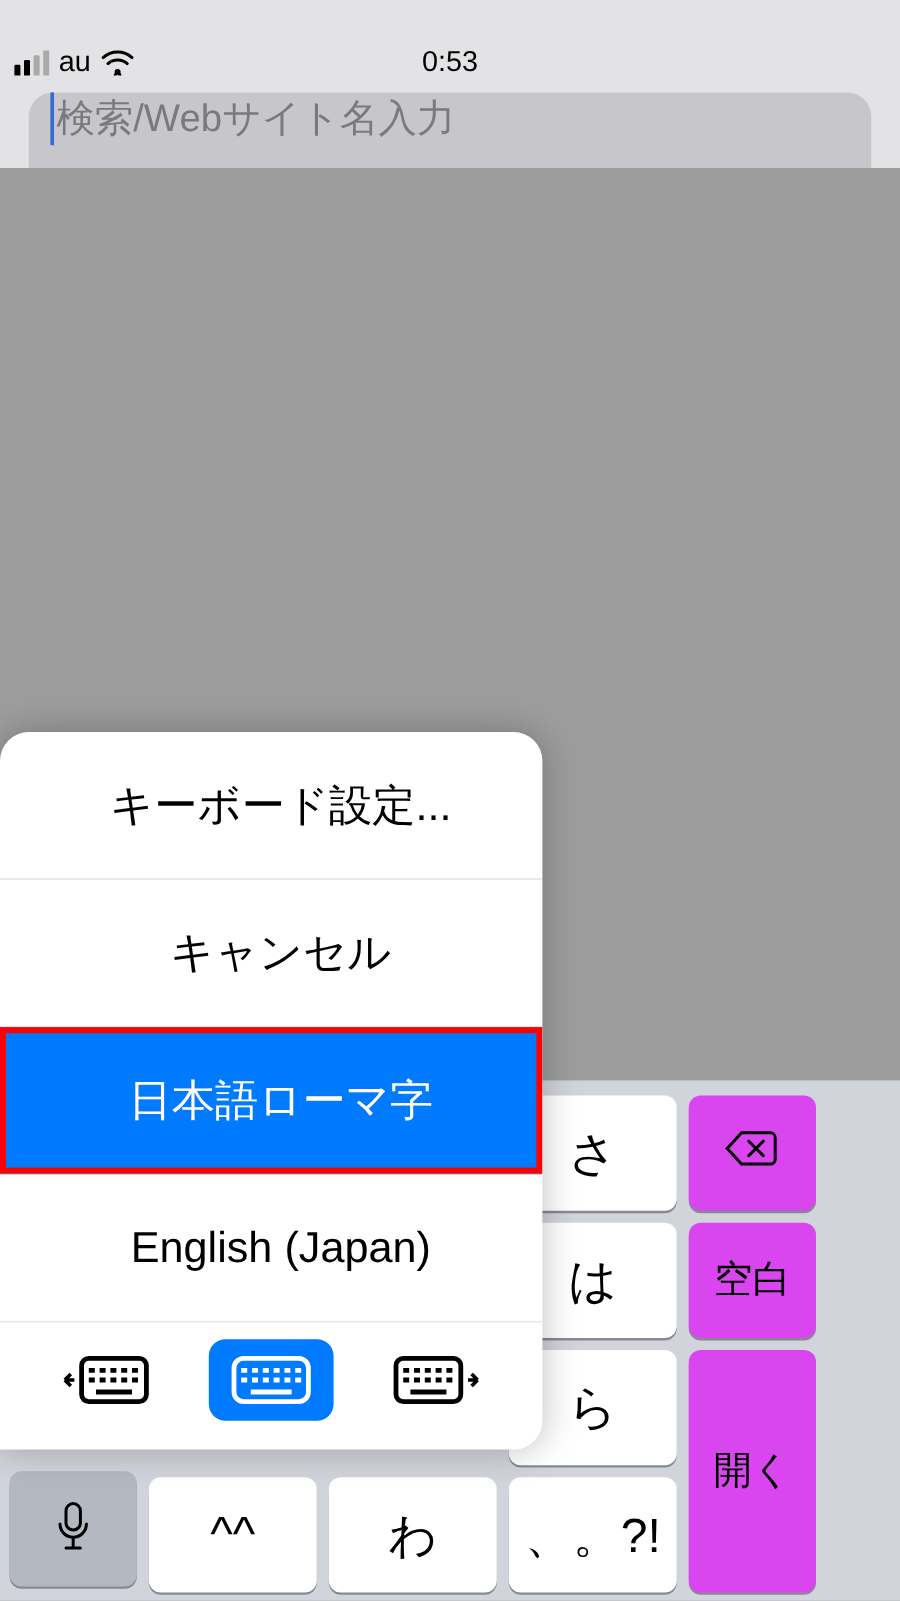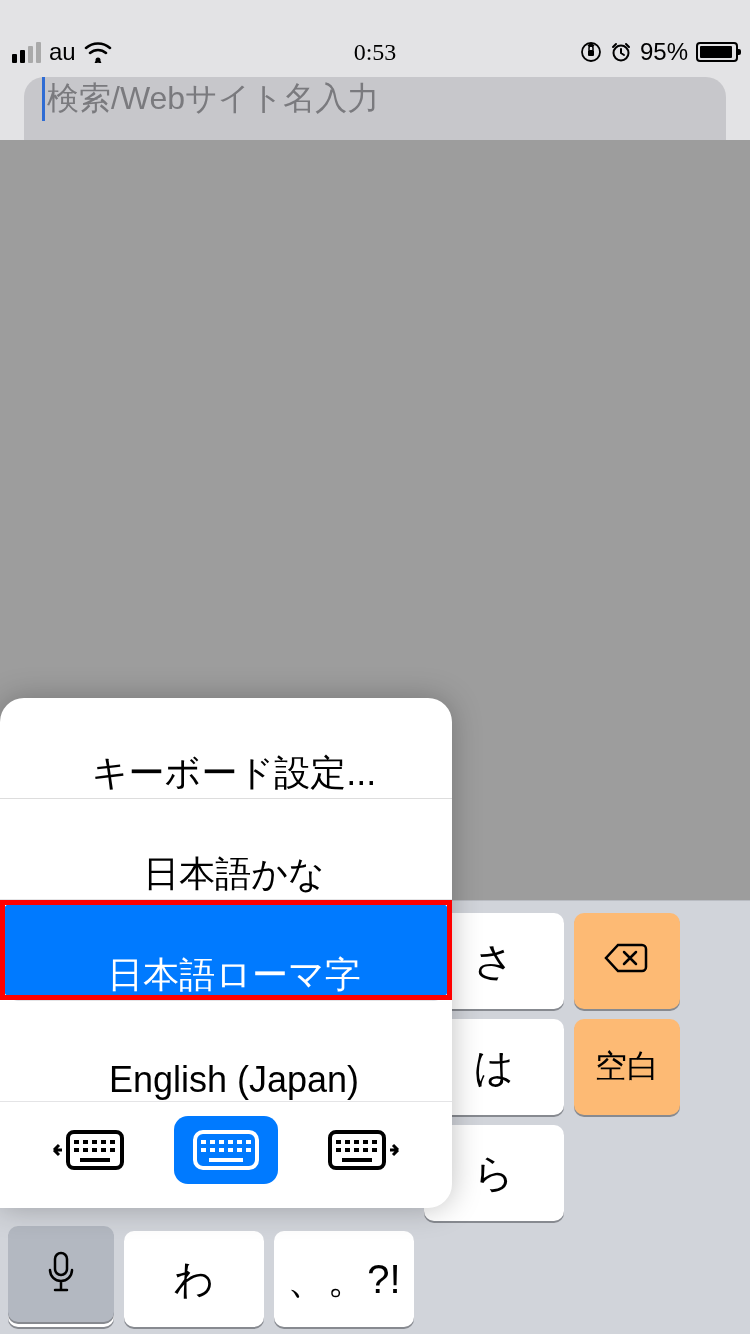--- a/index.html
+++ b/index.html
@@ -10,51 +10,51 @@
   .status-bar { height: 40px; display: flex; align-items: center; justify-content: space-between; padding: 0 12px; font-size: 24px; background: #e3e3e5; margin-top: 32px; }
   .status-left, .status-right { display: flex; align-items: center; gap: 8px; }
   .signal-bars { display: flex; align-items: flex-end; gap: 3px; }
   .signal-bars span { width: 5px; background: #aaa; border-radius: 1px; }
   .signal-bars span:nth-child(1){ height: 9px; background:#000;}
   .signal-bars span:nth-child(2){ height: 13px; background:#000;}
   .signal-bars span:nth-child(3){ height: 17px;}
   .signal-bars span:nth-child(4){ height: 21px;}
   .carrier { font-size: 24px; }
   .wifi svg, .lock svg, .alarm svg { display:block; }
-  .time { font-size: 24px; font-weight: 500; position:absolute; left:50%; transform:translateX(-50%);font-family:Liberation Serif, serif;}
+  .time { font-size: 24px; font-weight: 500; position:absolute; left:50%; transform:translateX(-50%);}
   .battery { display:flex; align-items:center; gap:4px;}
   .battery-shell { width: 42px; height: 20px; border: 2px solid #000; border-radius: 4px; position:relative; padding:2px;}
   .battery-shell::after { content:""; position:absolute; right:-5px; top:5px; width:3px; height:6px; background:#000; border-radius:0 2px 2px 0;}
   .battery-fill { height:100%; width:95%; background:#000; border-radius:1px;}
 
   
   .search-row { height: 100px; display:flex; align-items:center; padding: 0 24px 0 24px; gap: 24px; background:#e3e3e5;}
   .search-field { flex:1; height:91px; background:#c7c7cb; border-radius:20px; display:flex; align-items:flex-start; padding: 0 18px; position:relative;}
   .search-field .cursor { width:3px; height:44px; background:#2f6cd4; margin-right:2px; animation: blink 1s step-end infinite;}
   @keyframes blink { 50% { opacity: 0; } }
   .search-field .placeholder { color:#7a7a7e; font-size:32px; }
   .cancel-btn { color:#007aff; font-size:34px; letter-spacing:1px; }
 
   
   .content { position:absolute; top:140px; left:0; right:0; bottom:0; background:#9d9d9d; }
 
   
   .keyboard { position:absolute; bottom:0; left:0; right:0; height:434px; background:#d1d4da; border-top:1px solid #b9bcc2;}
   .key { background:#fff; border-radius:10px; box-shadow: 0 2px 0 #878a90; display:flex; align-items:center; justify-content:center; font-size:40px; height:94px;}
-  .key.gray { background:#fdba74; }
+  .key.gray { background:#d946ef; }
   .kb-grid { position:absolute; top:12px; left:8px; right:8px; bottom:12px; display:grid; grid-template-columns: 106px 140px 140px 140px 106px; grid-template-rows: 96px 96px 96px 96px; gap: 10px 10px;}
   .kb-grid .key { height:auto; }
   .key.span2 { grid-row: span 2;}
   .key.action { font-size:32px;}
   .key-label { pointer-events:none; }
 
   
   .popup { position:absolute; left:0; bottom:126px; width:452px; background:#fff; border-radius: 24px 24px 24px 0; box-shadow: 0 0 30px rgba(0,0,0,0.25); overflow:hidden; z-index:20; }
-  .popup-item { height:101px; display:flex; align-items:flex-end; justify-content:center; font-size:36px; border-bottom:1px solid #e4e4e6; position:relative;padding-left:16px;}
-  .popup-item.selected { background:#007aff; color:#fff;border-radius:20px; }
+  .popup-item { height:123px; display:flex; align-items:center; justify-content:center; font-size:36px; border-bottom:1px solid #e4e4e6; position:relative;padding-left:16px;}
+  .popup-item.selected { background:#007aff; color:#fff; }
   .popup-item.highlight-box::after{ content:""; position:absolute; inset:0; border:5px solid #ff0000; pointer-events:none;}
   .popup-item:first-child { border-bottom:1px solid #ddd; }
   .popup-footer { height:106px; display:flex; align-items:center; justify-content:space-around; padding: 0 20px 10px;}
   .layout-btn { width:104px; height:68px; border-radius:14px; display:flex; align-items:center; justify-content:center;}
   .layout-btn.active { background:#007aff; }
   .layout-btn.active svg rect, .layout-btn.active svg line { stroke:#fff; }
   .layout-btn svg { display:block; }
 
   
   .popup-wrap { position:absolute; left:0; right:0; bottom:0; height:434px; z-index:30; pointer-events:none;}
@@ -78,42 +78,20 @@
     </div>
     <span class="carrier">au</span>
     <span class="wifi">
       <svg width="28" height="22" viewBox="0 0 28 22">
           <path d="M14 20 a2 2 0 1 0 0.001 0 M6 12 a12 12 0 0 1 16 0 M2 7 a18 18 0 0 1 24 0" fill="none" stroke="#000" stroke-width="2.5" stroke-linecap="round"></path>
           <circle cx="14" cy="19" r="2.5" fill="#000"></circle>
         </svg>
     </span>
   </div>
   <span class="time">0:53</span>
-  <div class="status-right">
-    <span class="lock">
-      <svg width="22" height="22" viewBox="0 0 22 22">
-          <circle cx="11" cy="11" r="9" fill="none" stroke="#000" stroke-width="1.8"></circle>
-          <path d="M11 6 v-3 M8 5 l3 -2 l3 2" fill="none" stroke="#000" stroke-width="1.8"></path>
-          <rect x="8" y="9" width="6" height="6" rx="1" fill="#000"></rect>
-          <path d="M9 9 v-2 a2 2 0 0 1 4 0 v2" fill="none" stroke="#000" stroke-width="1.5"></path>
-        </svg>
-    </span>
-    <span class="alarm">
-      <svg width="22" height="22" viewBox="0 0 22 22">
-          <circle cx="11" cy="12" r="7.5" fill="none" stroke="#000" stroke-width="2"></circle>
-          <path d="M11 8 v4 l3 2 M3 6 l3 -3 M19 6 l-3 -3" fill="none" stroke="#000" stroke-width="2" stroke-linecap="round"></path>
-        </svg>
-    </span>
-    <span>95%</span>
-    <div class="battery">
-      <div class="battery-shell">
-          <div class="battery-fill"></div>
-        </div>
-    </div>
-  </div>
 </div>
 
 <div class="search-row">
   <div class="search-field">
     <div class="cursor"></div>
     <span class="placeholder">検索/Webサイト名入力</span>
   </div>
 </div>
 
 <div class="content"></div>
@@ -144,20 +122,23 @@
       </div>
     <div class="key gray action">
         <span class="key-label">空白</span>
       </div>
 
     <div class="key gray" style="visibility:hidden"></div>
     <div class="key" style="visibility:hidden"></div>
     <div class="key" style="visibility:hidden"></div>
     <div class="key">
         <span class="key-label">ら</span>
+      </div>
+    <div class="key gray action span2">
+        <span class="key-label">開く</span>
       </div>
 
     <div class="key gray" style="visibility:hidden"></div>
     <div class="key">
         <span class="key-label">^^</span>
       </div>
     <div class="key">
         <span class="key-label">わ</span>
       </div>
     <div class="key">
@@ -176,21 +157,21 @@
     </div>
   </div>
 </div>
 
 <div class="popup-wrap">
   <div class="popup">
     <div class="popup-item">
       <span>キーボード設定...</span>
     </div>
     <div class="popup-item">
-      <span>日本語かな</span>
+      <span>キャンセル</span>
     </div>
     <div class="popup-item selected highlight-box">
       <span>日本語ローマ字</span>
     </div>
     <div class="popup-item">
       <span>English (Japan)</span>
     </div>
     <div class="popup-footer">
       <div class="layout-btn">
         <svg width="78" height="48" viewBox="0 0 78 48">

